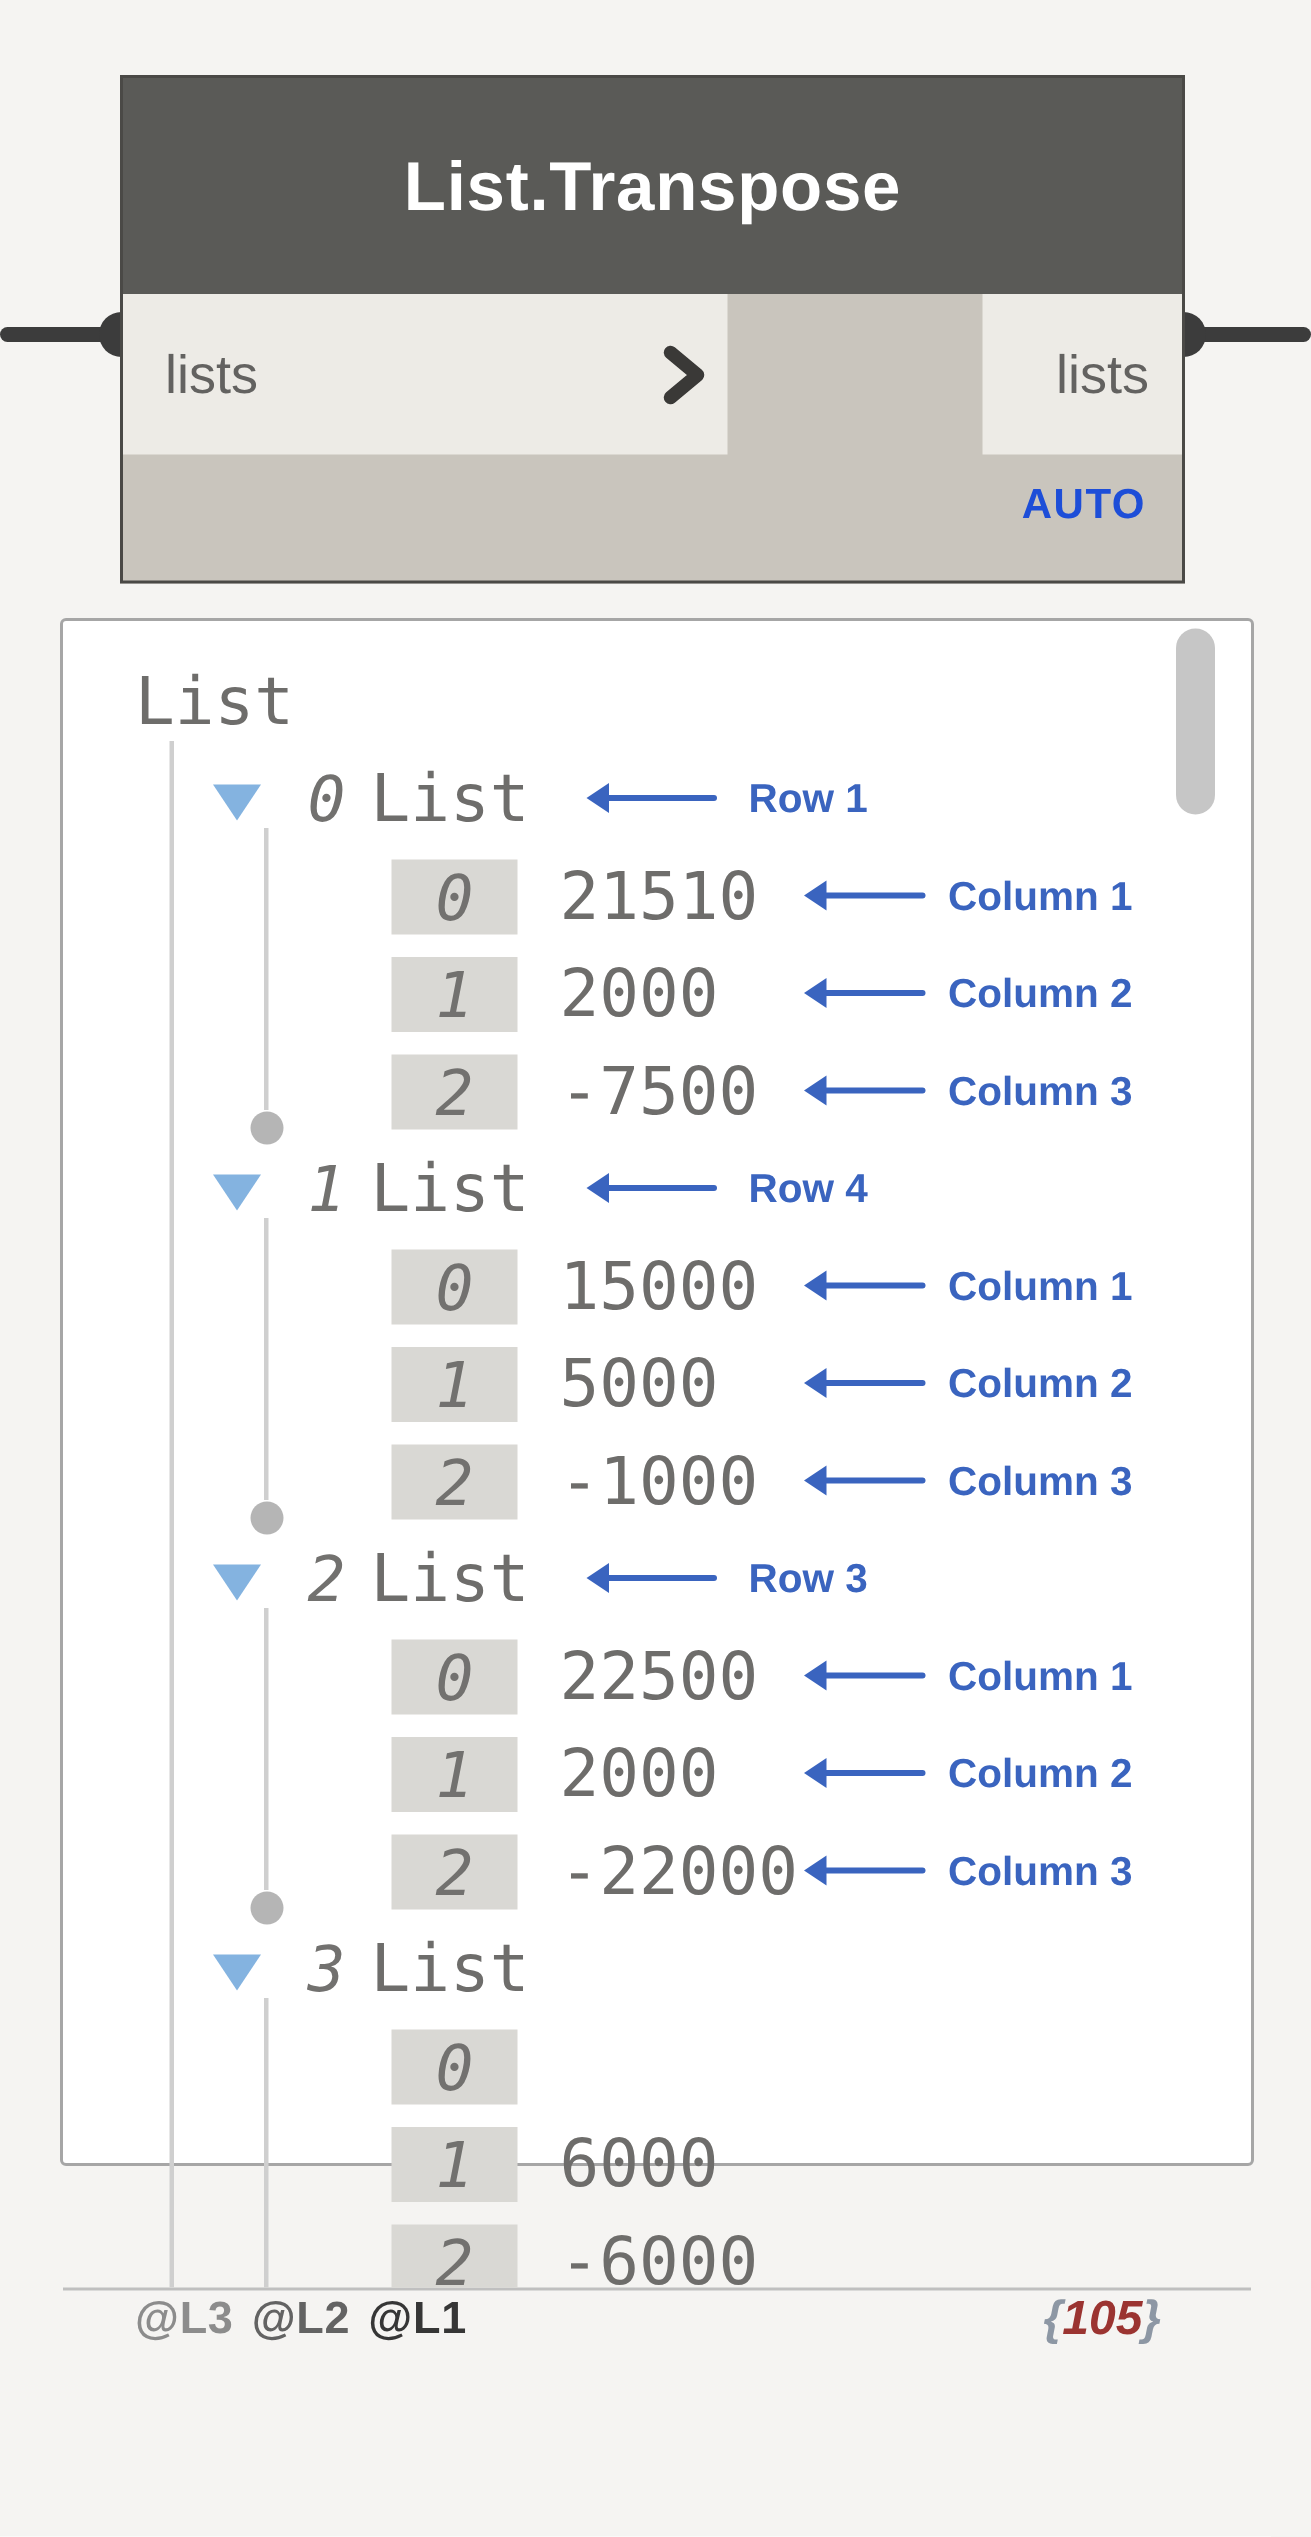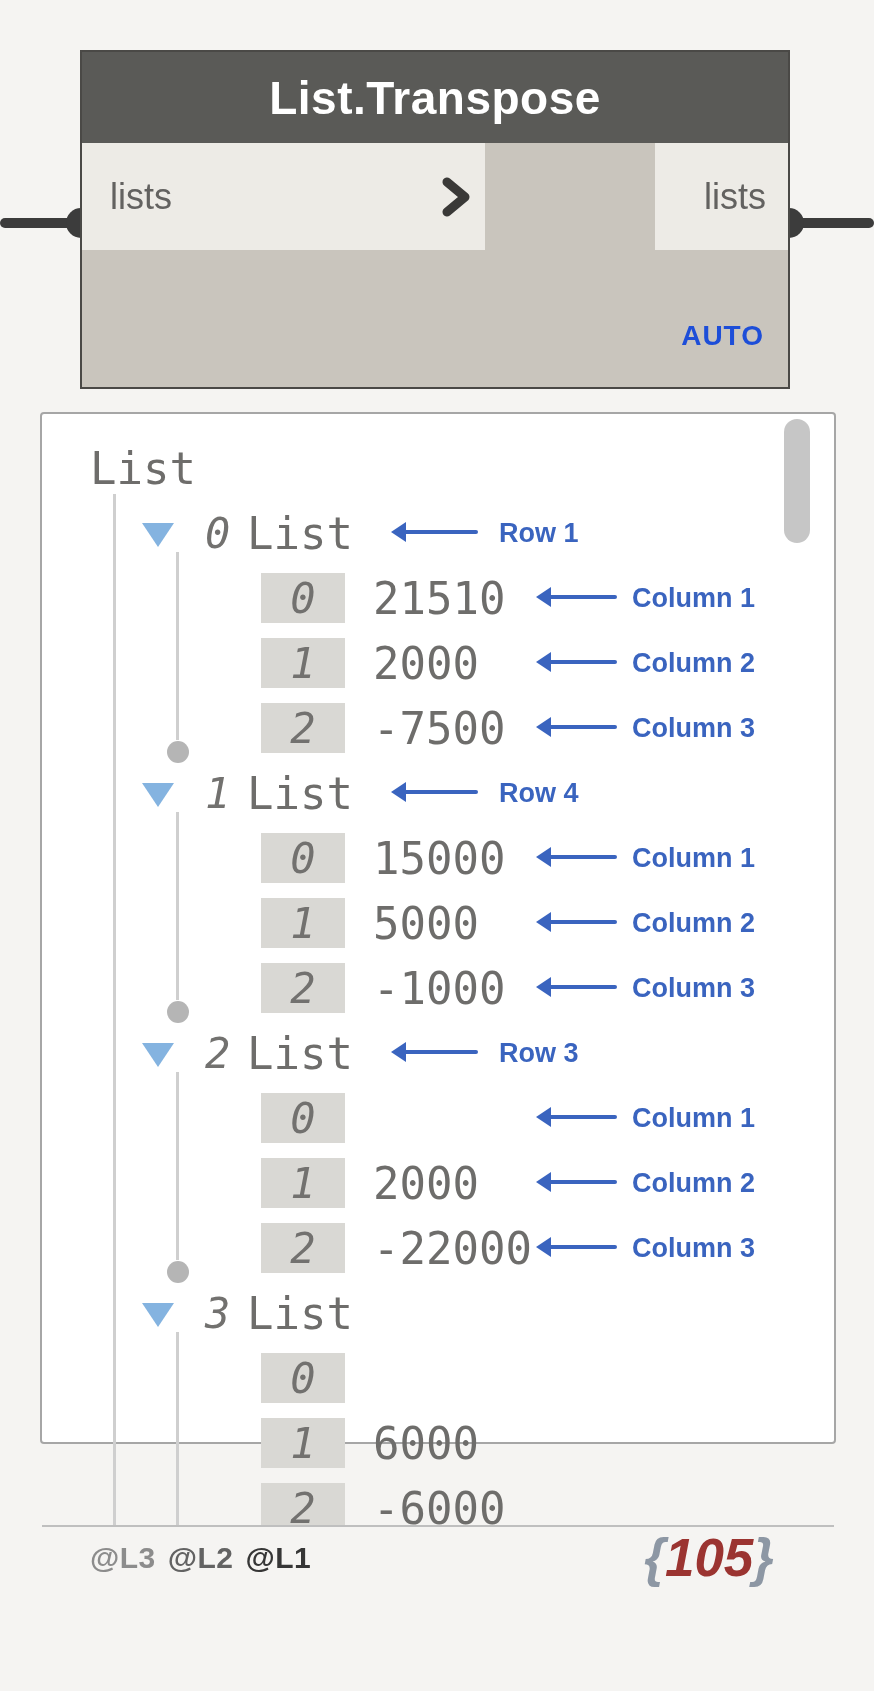--- a/index.html
+++ b/index.html
@@ -14,21 +14,21 @@
   .wire{position:absolute;height:10px;background:#3c3c3c;top:218px;border-radius:5px;}
   .wire-left{left:0;width:82px;}
   .wire-right{left:788px;width:86px;}
   .nub{position:absolute;width:30px;height:30px;border-radius:50%;background:#3c3c3c;top:208px;}
   .nub-left{left:66px;}
   .nub-right{left:774px;}
 
   
   .node{position:absolute;left:80px;top:50px;width:710px;height:339px;
         background:#c9c5bd;border:2px solid #4a4946;box-sizing:border-box;}
-  .node-header{height:91px;background:var(--hdr);display:flex;align-items:center;justify-content:center;}
+  .node-header{height:144px;background:var(--hdr);display:flex;align-items:center;justify-content:center;}
   .node-title{color:#ffffff;font-size:46px;font-weight:bold;letter-spacing:0.5px;}
   .node-ports{position:relative;height:107px;}
   .port{position:absolute;top:0;height:107px;background:#edebe6;display:flex;align-items:center;box-sizing:border-box;}
   .port.input{left:0;width:403px;padding-left:28px;}
   .port.output{left:573px;width:133px;justify-content:flex-end;padding-right:22px;}
   .port-label{font-size:36px;color:#636260;}
   .chev{position:absolute;right:14px;top:50%;transform:translateY(-50%);}
   .lacing{position:absolute;right:24px;top:268px;font-size:28px;font-weight:bold;
           color:#1d4ed8;letter-spacing:1px;}
 
@@ -65,21 +65,21 @@
   .arrow.a-col{left:497px;width:78px;}
   .ann{position:absolute;top:50%;transform:translateY(-50%);color:var(--blue);
        font-weight:bold;font-size:27px;white-space:nowrap;}
   .ann.a-row{left:457px;}
   .ann.a-col{left:590px;}
 
   
   .footer{flex:1;border-top:2px solid #bfbfbf;display:flex;align-items:center;
           justify-content:space-between;padding:0 60px 0 48px;}
   .levels span{font-size:30px;font-weight:bold;margin-right:12px;letter-spacing:0.5px;}
-  .count{font-style:italic;font-weight:bold;font-size:53px;}
+  .count{font-style:italic;font-weight:bold;font-size:32px;}
   .count .brace{color:#8d97a4;}
   .count .num{color:var(--red);}
 </style>
 </head>
 <body>
 
 <div class="canvas">
 
   <div class="wire wire-left"></div>
   <div class="wire wire-right"></div>
@@ -189,20 +189,21 @@
                 <div class="tri"></div>
                 <span class="mono-it gidx">2</span>
                 <span class="mono glabel">List</span>
                 <div class="arrow a-row"></div>
                 <span class="ann a-row">Row 3</span>
               </div>
               <div class="row">
                 <div class="badge">
                   <span class="mono-it">0</span>
                 </div>
+                <span class="mono val">22500</span>
                 <div class="arrow a-col"></div>
                 <span class="ann a-col">Column 1</span>
               </div>
               <div class="row">
                 <div class="badge">
                   <span class="mono-it">1</span>
                 </div>
                 <span class="mono val">2000</span>
                 <div class="arrow a-col"></div>
                 <span class="ann a-col">Column 2</span>

